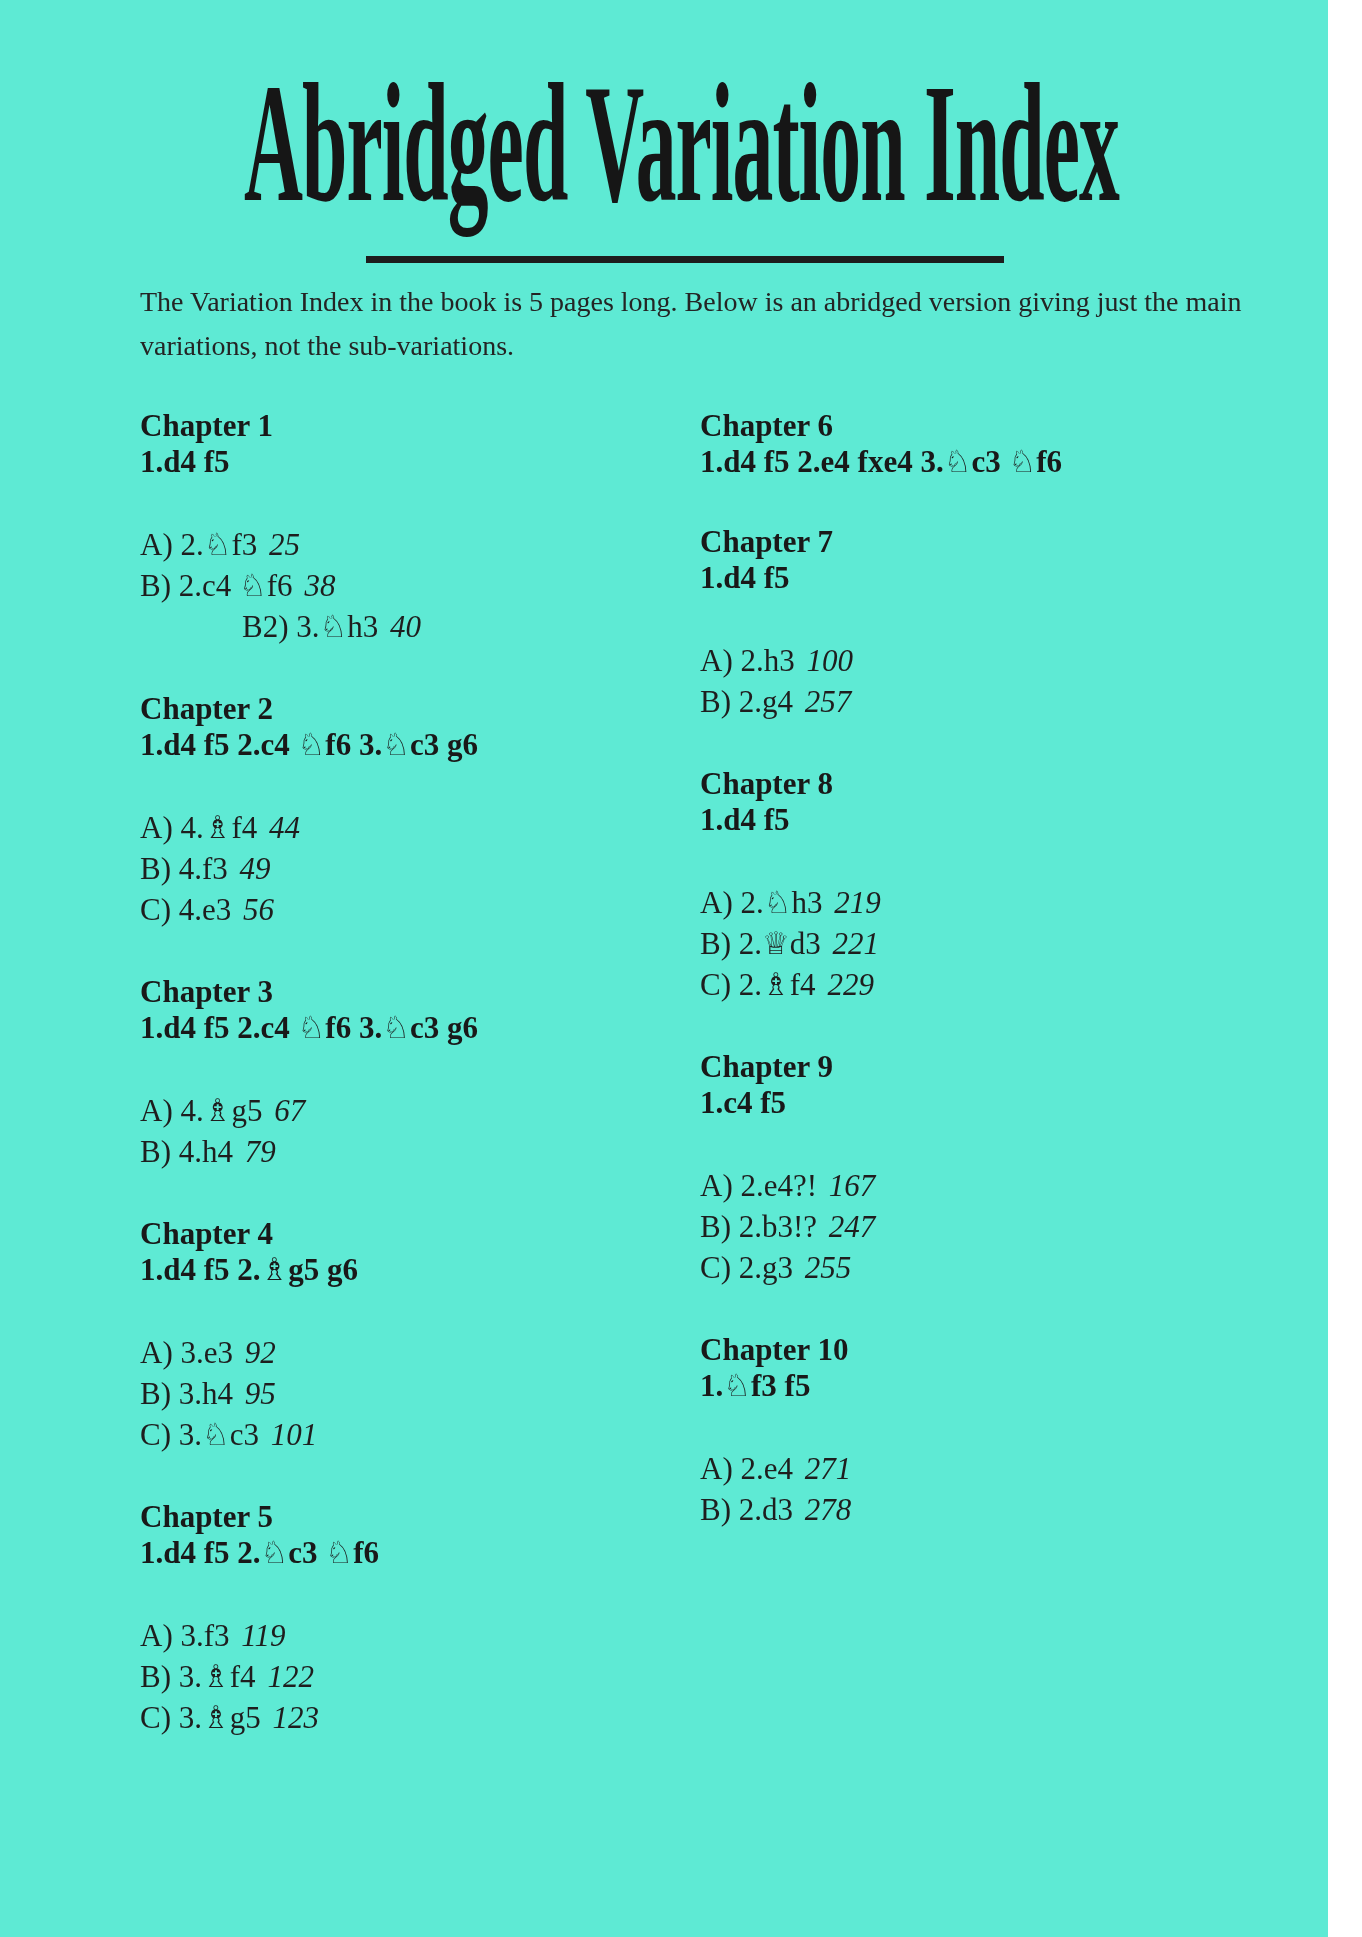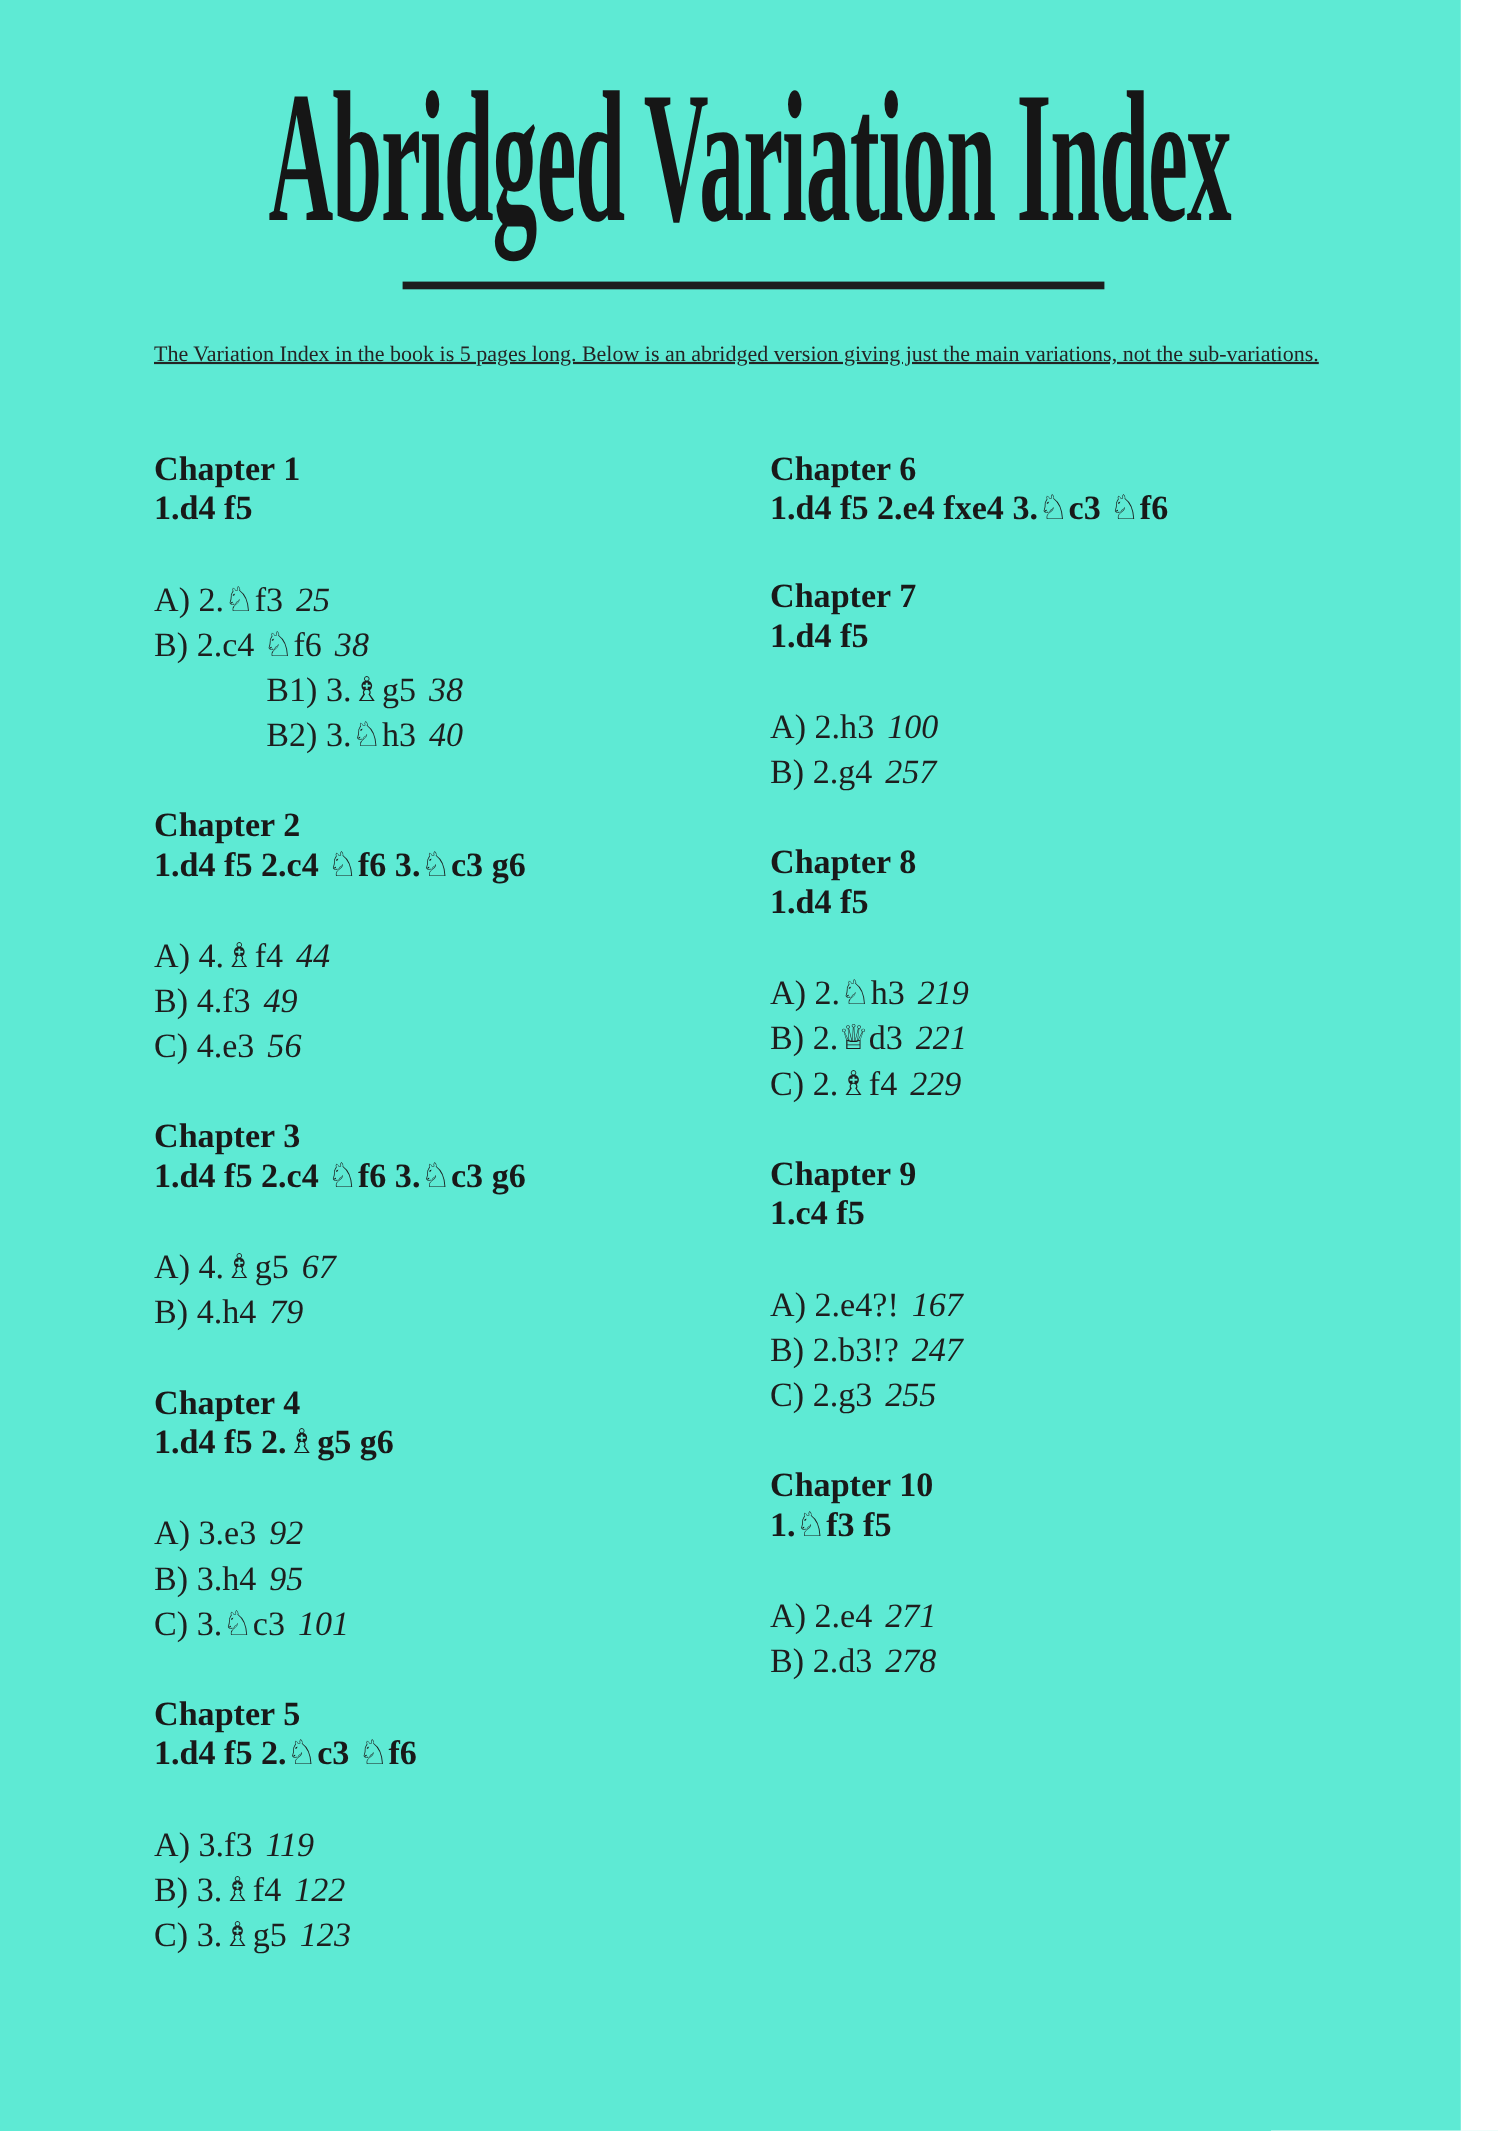--- a/index.html
+++ b/index.html
@@ -9,22 +9,22 @@
   }
   .title-wrap { position:absolute; left:244px; top:58px; width:874px; height:190px; }
   .title-wrap h1 {
     margin:0; font-size:170px; line-height:1; font-weight:700; color:#161616;
     white-space:nowrap; letter-spacing:-2px;
     transform:scaleX(0.48); transform-origin:left top;
     font-family:"Liberation Serif", serif;
   }
   .title-rule { position:absolute; left:366px; top:256px; width:638px; height:7px; background:#1d1d1d; }
   .intro {
-    position:absolute; left:140px; top:300px; width:1118px; margin:0;
-    font-size:20px; line-height:44px; color:#242424;text-decoration:underline;
+    position:absolute; left:140px; top:280px; width:1118px; margin:0;
+    font-size:28px; line-height:44px; color:#242424;
   }
   .col { position:absolute; top:408px; }
   .col-left  { left:140px; width:552px; }
   .col-right { left:700px; width:630px; }
   .chapter { margin:0 0 44px 0; }
   .ch-head {
     margin:0; font-size:31px; line-height:36px; font-weight:700; color:#191919;
     font-family:"Liberation Serif","DejaVu Sans",serif;
   }
   .ch-title, .ch-moves { display:block; white-space:nowrap; }
@@ -51,21 +51,20 @@
   <div class="col col-left">
 
     <section class="chapter">
       <h3 class="ch-head">
         <span class="ch-title">Chapter 1</span>
         <span class="ch-moves">1.d4 f5</span>
       </h3>
       <ul class="vars">
         <li class="vline"><span class="mv">A) 2.♘f3</span><span class="pg">25</span></li>
         <li class="vline"><span class="mv">B) 2.c4 ♘f6</span><span class="pg">38</span></li>
-        <li class="vline indent"><span class="mv">B1) 3.♗g5</span><span class="pg">38</span></li>
         <li class="vline indent"><span class="mv">B2) 3.♘h3</span><span class="pg">40</span></li>
       </ul>
     </section>
 
     <section class="chapter">
       <h3 class="ch-head">
         <span class="ch-title">Chapter 2</span>
         <span class="ch-moves">1.d4 f5 2.c4 ♘f6 3.♘c3 g6</span>
       </h3>
       <ul class="vars">

